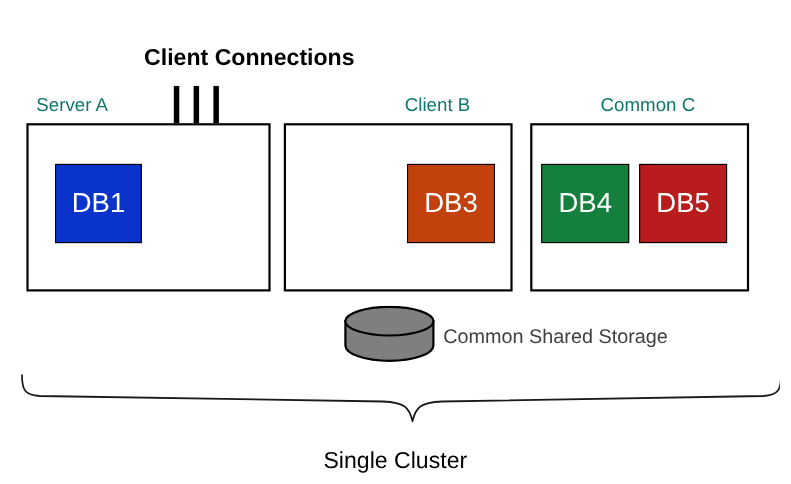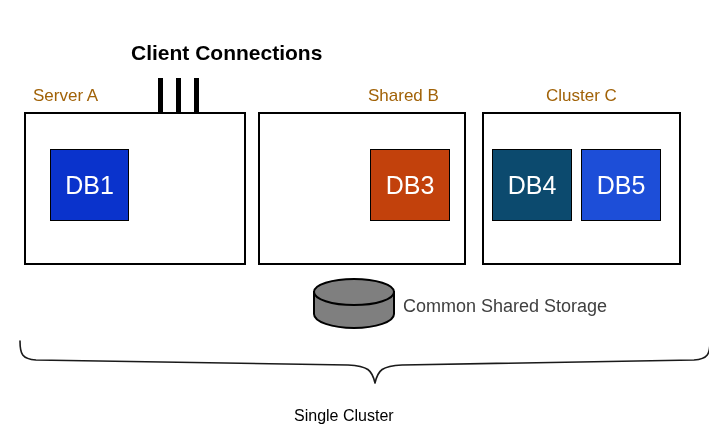--- a/index.html
+++ b/index.html
@@ -24,21 +24,21 @@
     top: 41px;
     font-size: 21px;
     font-weight: bold;
     color: #000000;
     letter-spacing: 0px;
     white-space: nowrap;
   }
 
   .server-label {
     font-size: 17px;
-    color: #a16207;
+    color: #0f766e;
     white-space: nowrap;
     top: 86px;
   }
   #server-label-a { left: 33px; }
   #server-label-b { left: 368px; }
   #server-label-c { left: 546px; }
 
   .server-box {
     border: 2px solid #000000;
     background: #ffffff;
@@ -75,21 +75,21 @@
   #storage-label {
     left: 403px;
     top: 296px;
     font-size: 18px;
     color: #404040;
     white-space: nowrap;
   }
   #cluster-label {
     left: 294px;
     top: 407px;
-    font-size: 16px;
+    font-size: 21px;
     color: #000000;
     white-space: nowrap;
   }
 </style>
 </head>
 <body>
 
 <div id="diagram-root">
 
   <div class="abs" id="title">Client Connections</div>
@@ -101,30 +101,30 @@
       <rect x="26" y="0" width="5" height="59"></rect>
       <polygon points="21.5,56 35.5,56 28.5,71"></polygon>
       <rect x="44" y="0" width="5" height="59"></rect>
       <polygon points="39.5,56 53.5,56 46.5,71"></polygon>
     </g>
   </svg>
 
   <div class="abs server-label" id="server-label-a">Server A</div>
   <div class="abs server-box" id="server-box-a"></div>
 
-  <div class="abs server-label" id="server-label-b">Shared B</div>
+  <div class="abs server-label" id="server-label-b">Client B</div>
   <div class="abs server-box" id="server-box-b"></div>
 
-  <div class="abs server-label" id="server-label-c">Cluster C</div>
+  <div class="abs server-label" id="server-label-c">Common C</div>
   <div class="abs server-box" id="server-box-c"></div>
 
   <div class="abs db-block" id="db-1" style="background-color: rgb(10, 51, 204);">DB1</div>
   <div class="abs db-block" id="db-3" style="background-color: #c2410c;">DB3</div>
-  <div class="abs db-block" id="db-4" style="background-color: #0c4a6e;">DB4</div>
-  <div class="abs db-block" id="db-5" style="background-color: #1d4ed8;">DB5</div>
+  <div class="abs db-block" id="db-4" style="background-color: #15803d;">DB4</div>
+  <div class="abs db-block" id="db-5" style="background-color: #b91c1c;">DB5</div>
 
   <svg class="abs cyl-svg" width="88" height="58">
     <path d="M4,14 L4,36 A40,14 0 0 0 84,36 L84,14 Z" fill="#7f7f7f" stroke="#000000" stroke-width="2"></path>
     <ellipse cx="44" cy="14" rx="40" ry="13" fill="#7f7f7f" stroke="#000000" stroke-width="2"></ellipse>
   </svg>
   <div class="abs" id="storage-label">Common Shared Storage</div>
 
   <svg class="abs brace-svg" width="699" height="56">
     <path d="M10,3
              C10,16 12,21 26,22

